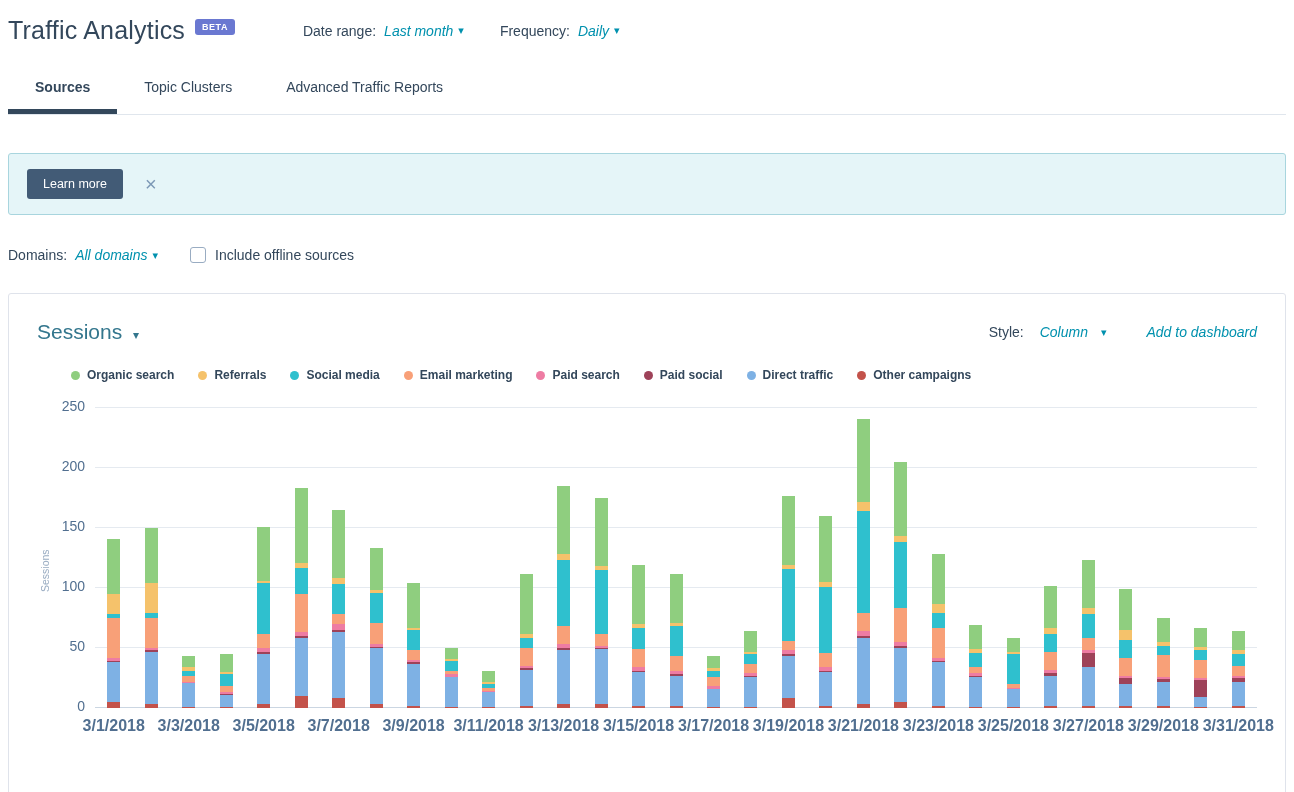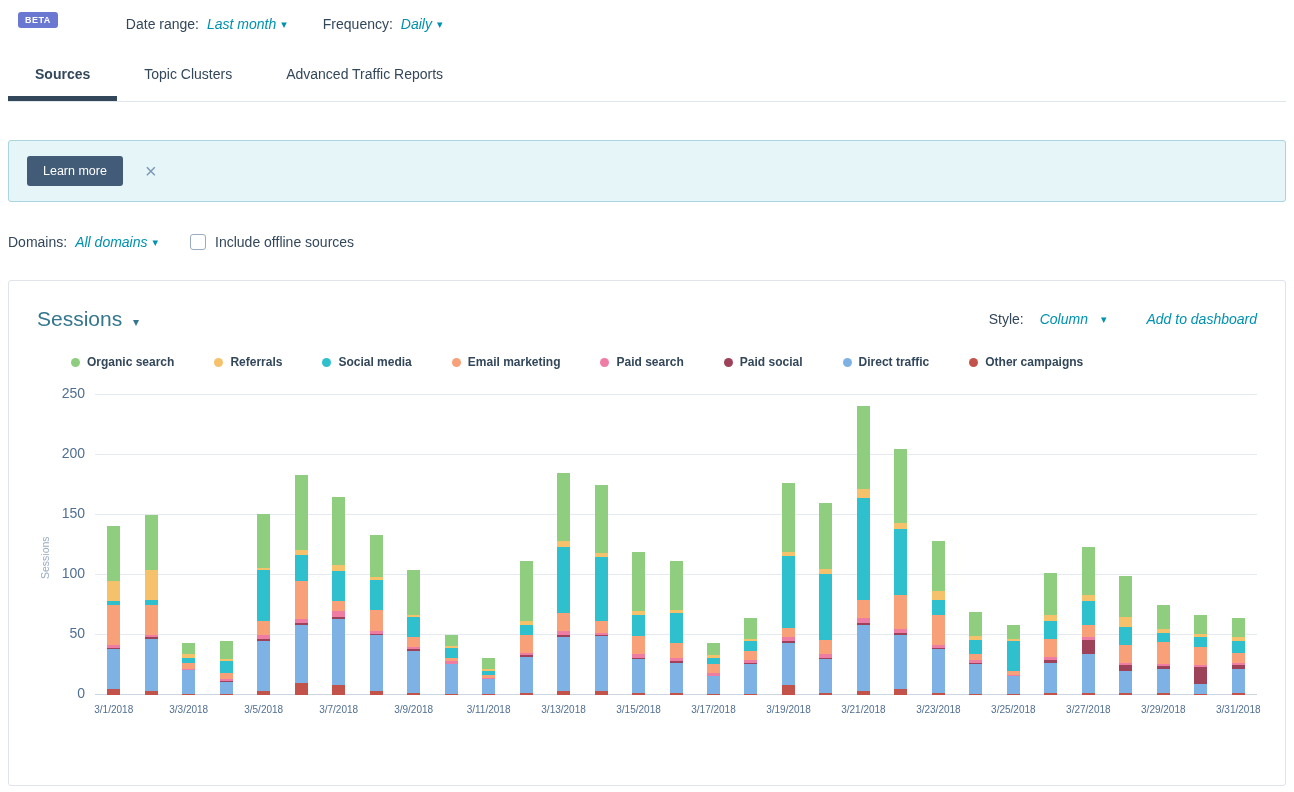--- a/index.html
+++ b/index.html
@@ -64,21 +64,21 @@
     margin-top: 30px; background: #ffffff; border: 1px solid #dfe3eb; border-radius: 3px;
     padding: 26px 28px 18px 28px; height: 506px;
   }
   .card-header { display: flex; align-items: center; }
   .card-title { font-size: 21px; font-weight: 500; color: #33768d; cursor: pointer; }
   .card-title .caret { color: #33768d; font-size: 12px; }
   .card-header-right { margin-left: auto; display: flex; align-items: center; font-size: 14px; gap: 8px; }
   .add-dash { margin-left: 32px; }
 
   
-  .legend { display: flex; align-items: center; gap: 40px; margin: 24px 0 0 34px; flex-wrap: nowrap; }
+  .legend { display: flex; align-items: center; gap: 24px; margin: 24px 0 0 34px; flex-wrap: nowrap; }
   .legend-item { display: flex; align-items: center; gap: 7px; font-size: 12px; font-weight: 700; color: #33475b; cursor: pointer; }
   .legend-item .dot { width: 9px; height: 9px; border-radius: 50%; flex: none; }
 
   
   .chart-area { display: flex; margin-top: 26px; }
   .y-title {
     writing-mode: vertical-rl; transform: rotate(180deg);
     font-size: 10.5px; color: #99acc2; align-self: center; height: 300px;
     display: flex; align-items: center; justify-content: center; width: 16px; flex: none;
   }
@@ -91,30 +91,31 @@
     white-space: nowrap;
   }
   .bars-row { position: absolute; left: 0; right: 0; top: 0; bottom: 0; display: flex; align-items: flex-end; }
   .bar-slot { flex: 1; display: flex; justify-content: center; align-items: flex-end; height: 100%; }
   .bar { width: 13px; display: flex; flex-direction: column-reverse; }
   .seg { width: 100%; }
   .x-labels { display: flex; margin-left: 42px; margin-top: 9px; height: 16px; }
   .xtick { flex: 1; position: relative; }
   .xtick span {
     position: absolute; left: 50%; transform: translateX(-50%);
-    font-size: 10px; color: #516f90; white-space: nowrap;
+    font-size: 16px; color: #516f90; white-space: nowrap; font-weight: bold;
   }
   .x-axis-title { text-align: center; font-size: 11.5px; font-weight: 700; color: #33475b; margin: 8px 0 0 42px; }
 </style>
 </head>
 <body>
 
 <div class="page">
 
   <div class="header-row">
+    <span class="page-title">Traffic Analytics</span>
     <span class="beta-badge">BETA</span>
     <div class="filter-group date">
       <span class="filter-label">Date range:</span>
       <span class="link">Last month</span>
       <span class="caret">▾</span>
     </div>
     <div class="filter-group freq">
       <span class="filter-label">Frequency:</span>
       <span class="link">Daily</span>
       <span class="caret">▾</span>

